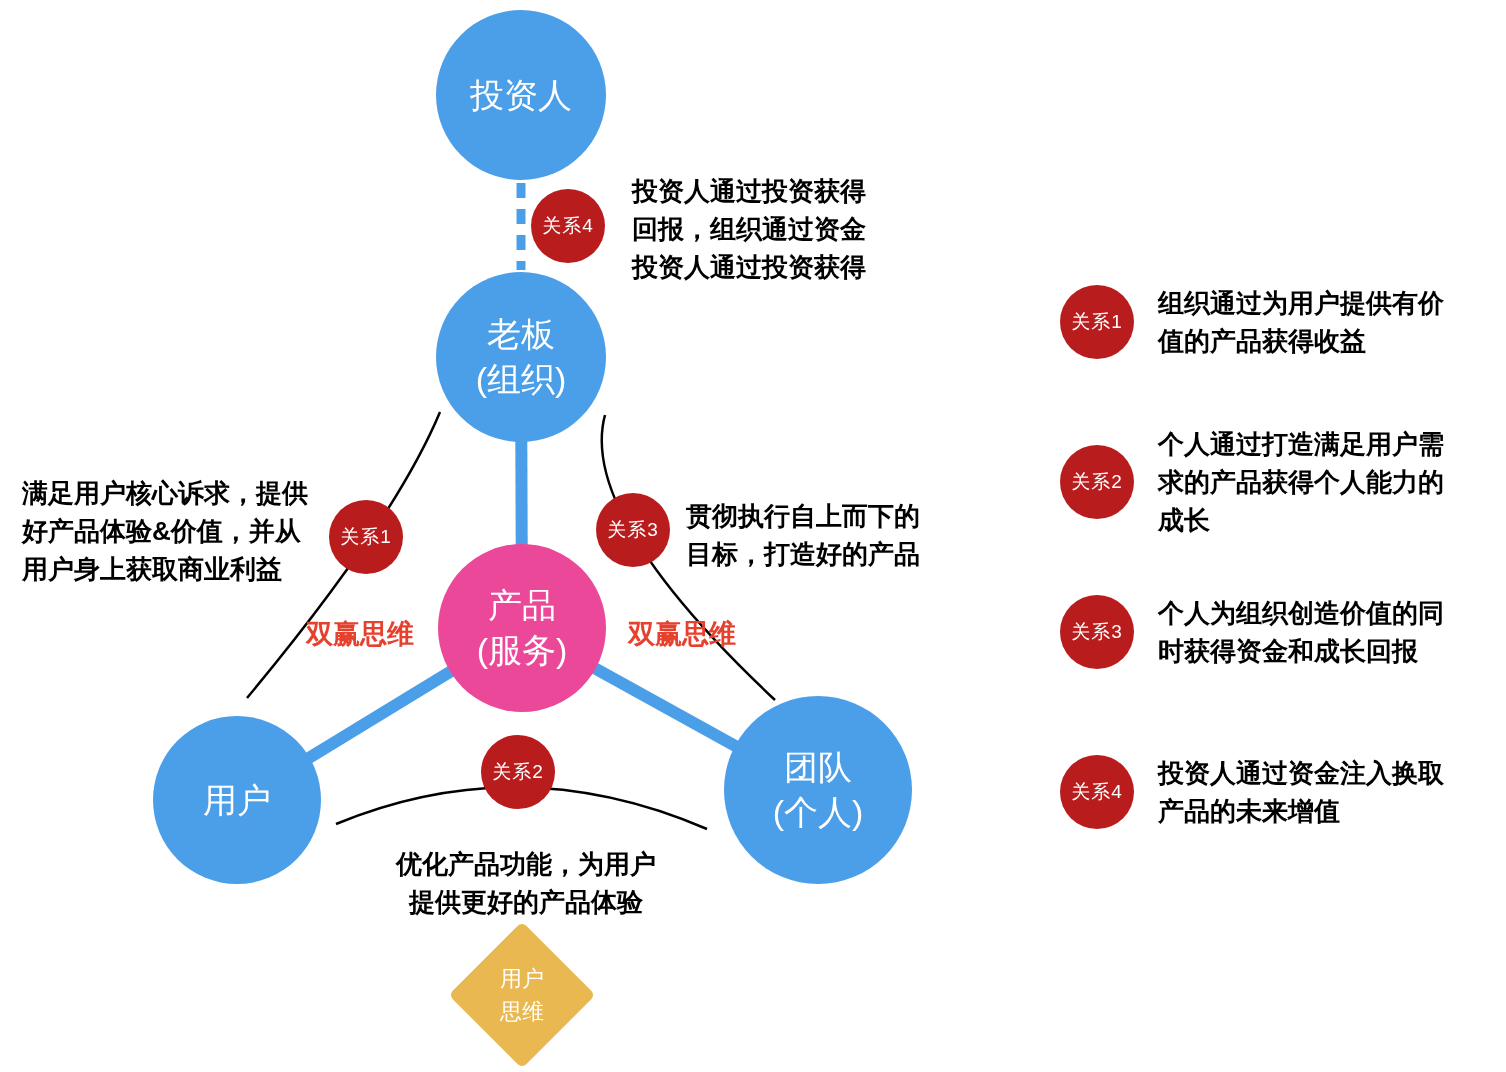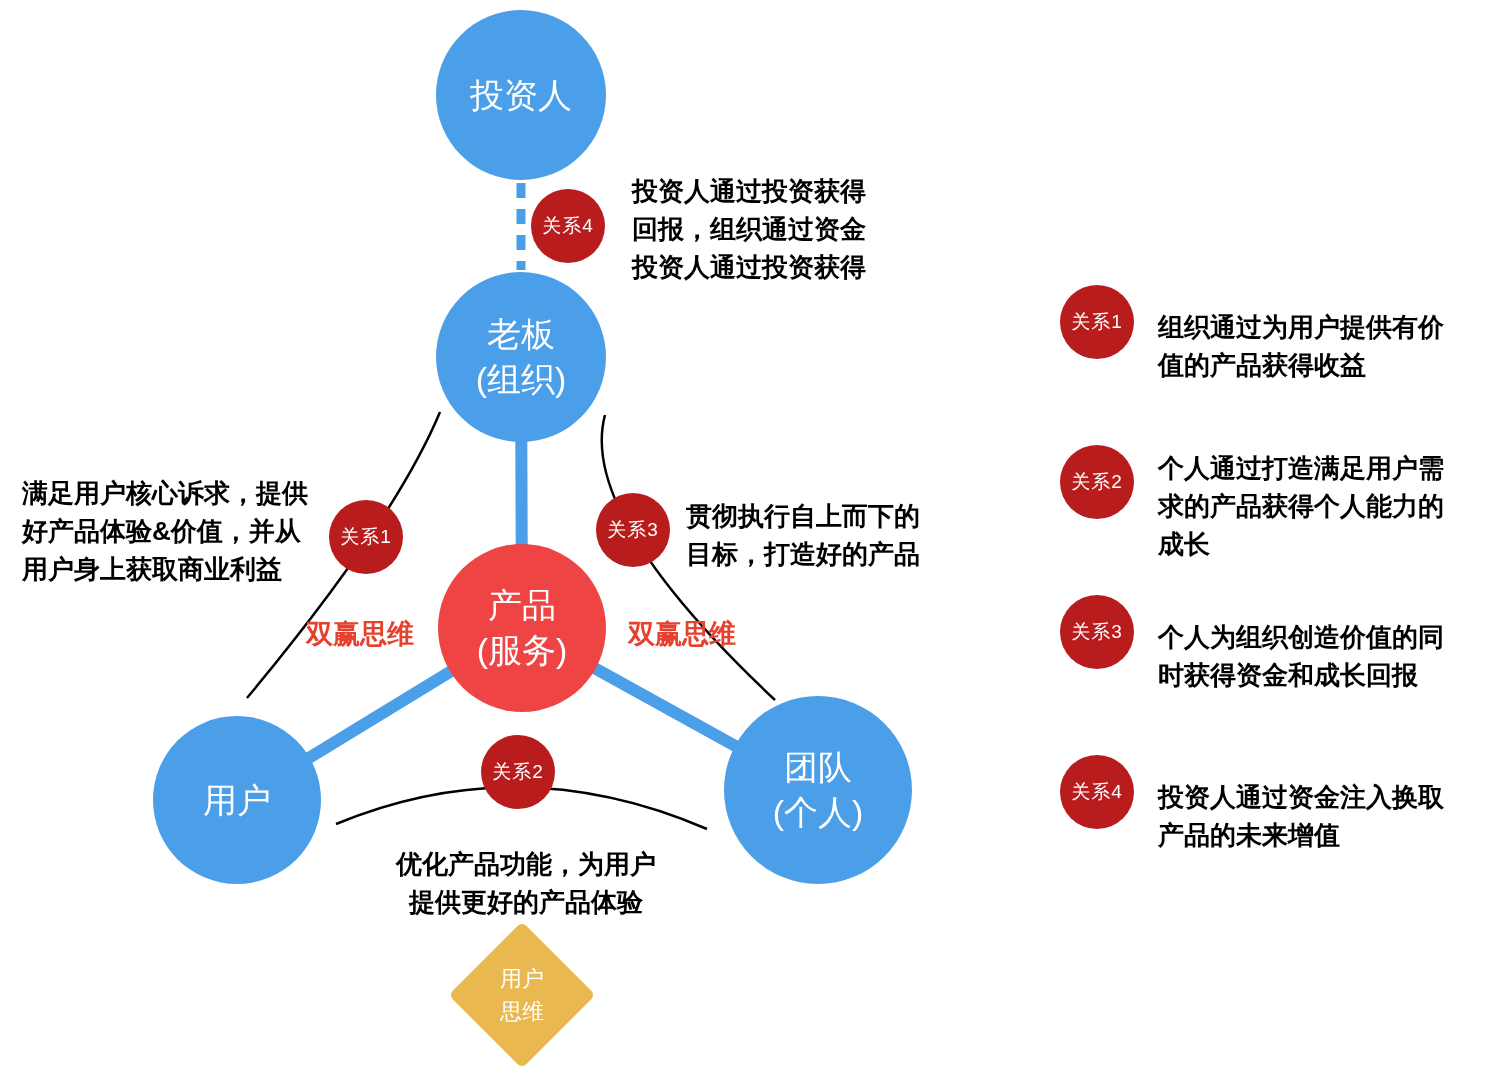--- a/index.html
+++ b/index.html
@@ -6,40 +6,40 @@
   html,body { background:#ffffff; }
   body { font-family:"Liberation Sans", sans-serif; }
   .canvas { position:relative; width:1506px; height:1072px; background:#ffffff; overflow:hidden;padding-left:6px; }
   .links { position:absolute; left:0; top:0; width:1506px; height:1072px; }
   .node {
     position:absolute; border-radius:50%;
     display:flex; flex-direction:column; align-items:center; justify-content:center;
     color:#ffffff; font-size:34px; font-weight:500; line-height:1.32; text-align:center;
   }
   .node.blue { background:#4B9EE8; }
-  .node.pink { background:#ef4444; }
+  .node.pink { background:#ec4899; }
   .badge {
     position:absolute; width:74px; height:74px; border-radius:50%;
     background:#b91c1c; color:#ffffff;
     display:flex; align-items:center; justify-content:center;
     font-size:19px; font-weight:500; letter-spacing:1px;
   }
   .diamond {
     position:absolute; left:470px; top:943px; width:104px; height:104px;
     background:#EAB850; transform:rotate(45deg); border-radius:6px;
     display:flex; align-items:center; justify-content:center;
   }
   .diamond-inner {
     transform:rotate(-45deg); color:#ffffff; font-size:22px; font-weight:500;
     text-align:center; line-height:1.5;
   }
   .note { position:absolute; font-size:26px; font-weight:600; color:#000000; line-height:38px; }
   .note.center { text-align:center; }
   .winwin { position:absolute; font-size:27px; font-weight:700; color:#E7402D; }
-  .legend-text { position:absolute; font-size:26px; font-weight:600; color:#000000; line-height:38px; width:304px;margin-top:24px; }
+  .legend-text { position:absolute; font-size:26px; font-weight:600; color:#000000; line-height:38px; width:304px; }
 </style>
 </head>
 <body>
 
 <div class="canvas">
 
   <svg class="links" viewBox="0 0 1506 1072" width="1506" height="1072">
     <line x1="521" y1="183" x2="521" y2="270" stroke="#4B9EE8" stroke-width="9" stroke-dasharray="15 11"></line>
     <line x1="521" y1="357" x2="522" y2="628" stroke="#4B9EE8" stroke-width="12"></line>
     <line x1="522" y1="628" x2="240" y2="800" stroke="#4B9EE8" stroke-width="12"></line>

